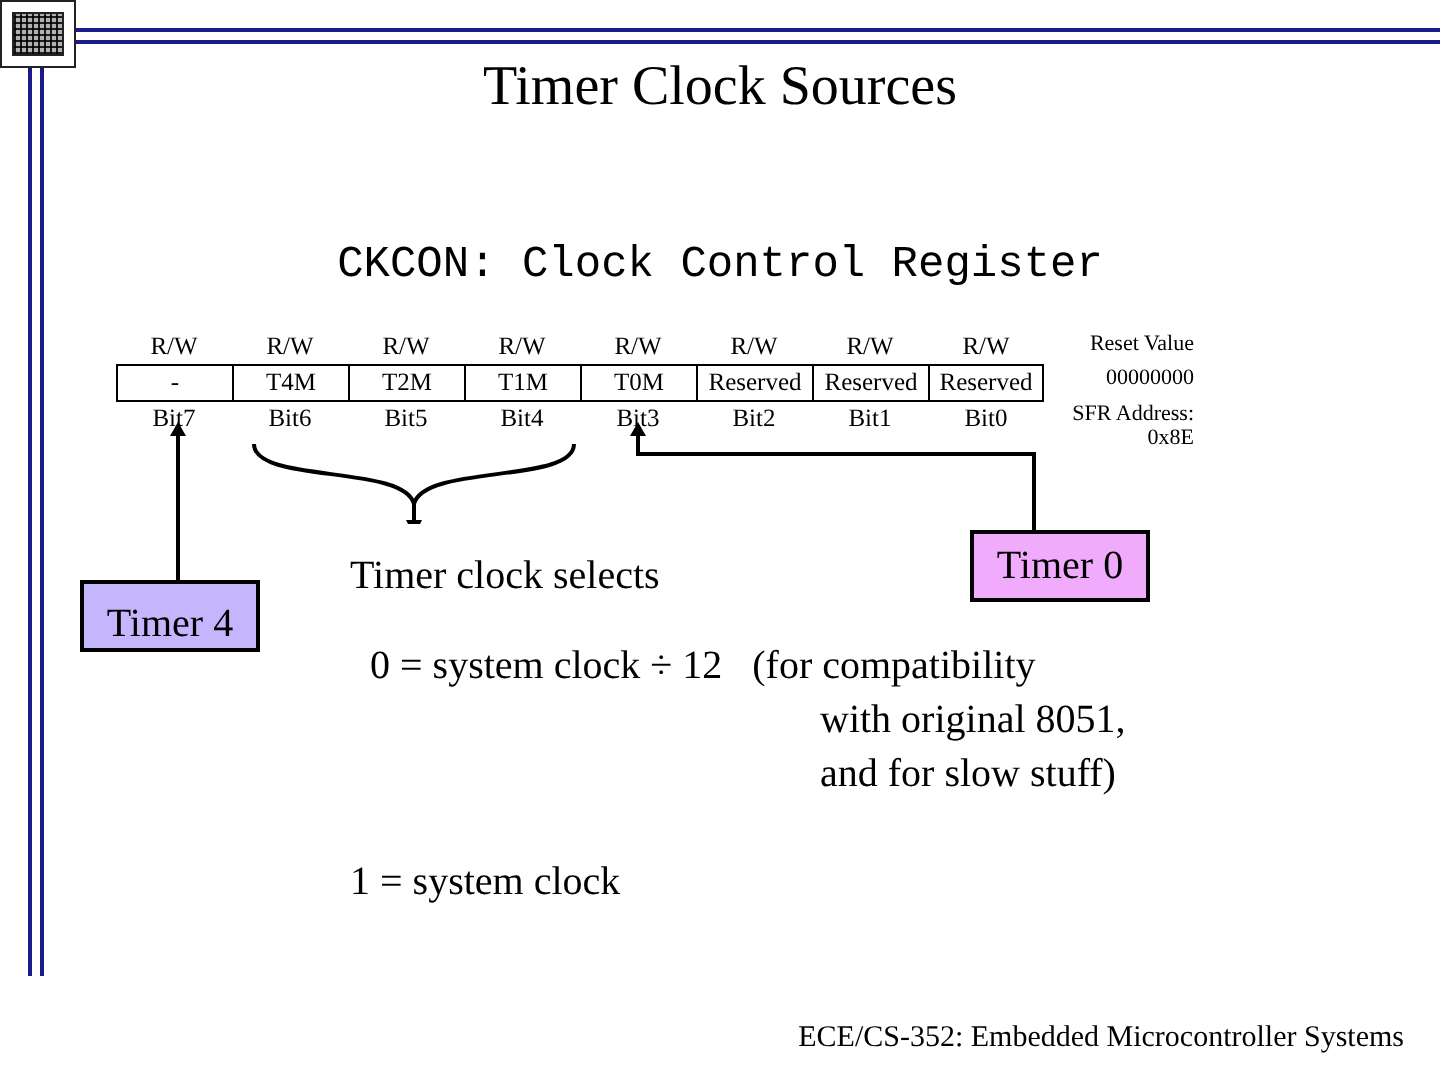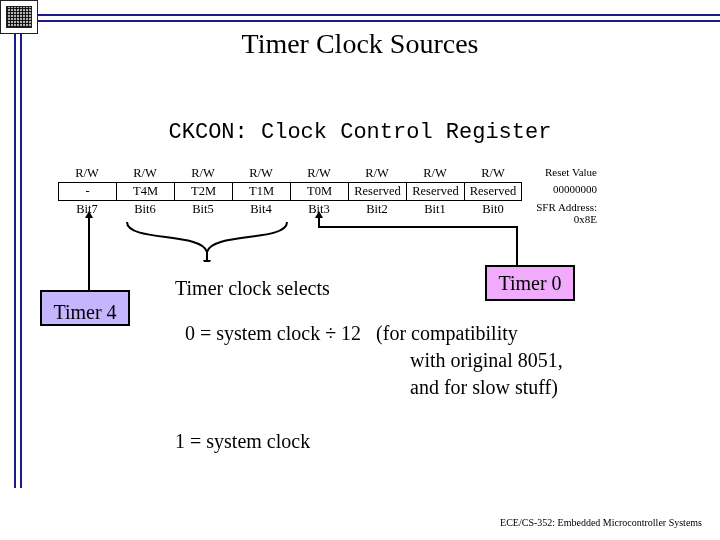--- a/index.html
+++ b/index.html
@@ -125,21 +125,21 @@
   }
   .body-text {
     position: absolute;
     font-size: 20px;
     line-height: 1.35;
   }
   .footer {
     position: absolute;
     right: 18px;
     bottom: 12px;
-    font-size: 10px;
+    font-size: 15px;
   }
 </style>
 </head>
 <body>
 
 <div class="circuit-icon">
     <div class="chip"></div>
   </div>
 <div class="frame-outer"></div>
 <div class="frame-inner"></div>

